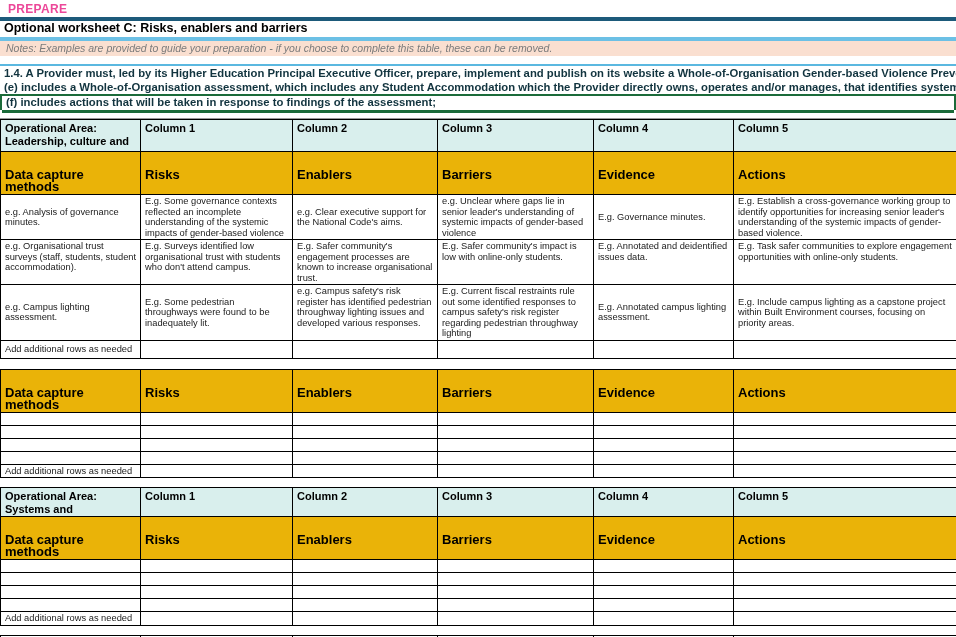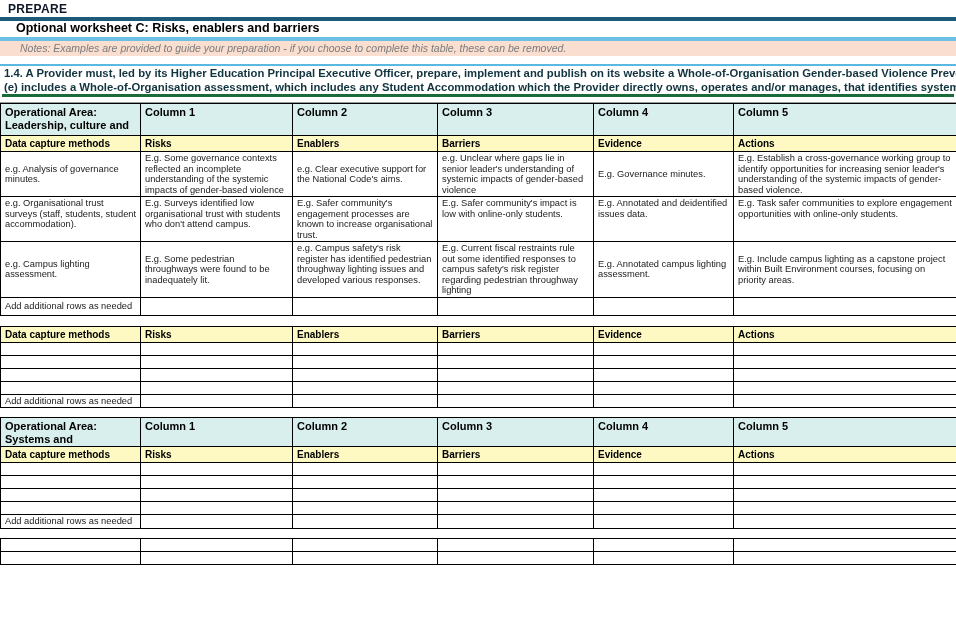--- a/index.html
+++ b/index.html
@@ -21,48 +21,48 @@
     overflow: hidden;
   }
 
   
   .banner-prepare {
     height: 17px;
     padding: 1px 0 0 8px;
     font-size: 12px;
     font-weight: bold;
     letter-spacing: 0.3px;
-    color: #0f172a;
+    color: #ec4899;
     line-height: 16px;
     box-sizing: border-box;
   }
   .rule-darkblue {
     height: 4px;
     background: #1d5a7a;
     width: 100%;
   }
   .banner-title {
     height: 16px;
-    padding-left: 16px;
+    padding-left: 4px;
     font-size: 12.5px;
     font-weight: bold;
     color: #000000;
     line-height: 15px;
     box-sizing: border-box;
     white-space: nowrap;
   }
   .rule-lightblue {
     height: 4px;
     background: #6cc0e5;
     width: 100%;
   }
   .notes-row {
     height: 15px;
     background: #fadfd0;
-    padding-left: 20px;
+    padding-left: 6px;
     font-size: 10.5px;
     font-style: italic;
     color: #7b7b7b;
     line-height: 15px;
     box-sizing: border-box;
     white-space: nowrap;
     overflow: hidden;
   }
   .spacer-white {
     height: 8px;
@@ -142,25 +142,25 @@
   tr.hdr td {
     background: #d9efed;
     font-weight: bold;
     font-size: 11px;
     line-height: 12.5px;
     vertical-align: top;
     padding-top: 2px;
     color: #000000;
   }
   tr.subhdr td {
-    background: #fef9c3;
-    font-weight: bold;
-    font-size: 10px;
+    background: #eab308;
+    font-weight: bold;
+    font-size: 13px;
     line-height: 12px;
-    padding-top: 2px;
+    padding-top: 17px;
     color: #000000;
   }
   tr.data td { background: #ffffff; }
   tr.addrow td {
     background: #ffffff;
     font-size: 9.3px;
   }
   .section-gap {
     height: 10px;
     background: #ffffff;
@@ -179,20 +179,21 @@
   <div class="rule-darkblue"></div>
   <div class="banner-title">Optional worksheet C: Risks, enablers and barriers</div>
   <div class="rule-lightblue"></div>
   <div class="notes-row">Notes: Examples are provided to guide your preparation - if you choose to complete this table, these can be removed.</div>
   <div class="spacer-white"></div>
 
   <div class="clause-block">
     <div class="clause-rule-top"></div>
     <div class="clause-line">1.4. A Provider must, led by its Higher Education Principal Executive Officer, prepare, implement and publish on its website a Whole-of-Organisation Gender-based Violence Prevention and R</div>
     <div class="clause-line">(e) includes a Whole-of-Organisation assessment, which includes any Student Accommodation which the Provider directly owns, operates and/or manages, that identifies systemic risks, ena</div>
+    <div class="clause-boxed">(f) includes actions that will be taken in response to findings of the assessment;</div>
     <div class="clause-rule-bottom"></div>
     <div class="gap-after-clause"></div>
   </div>
 
   <table class="wsheet">
     <colgroup>
         <col class="c0">
         <col class="c1">
         <col class="c2">
         <col class="c3">

